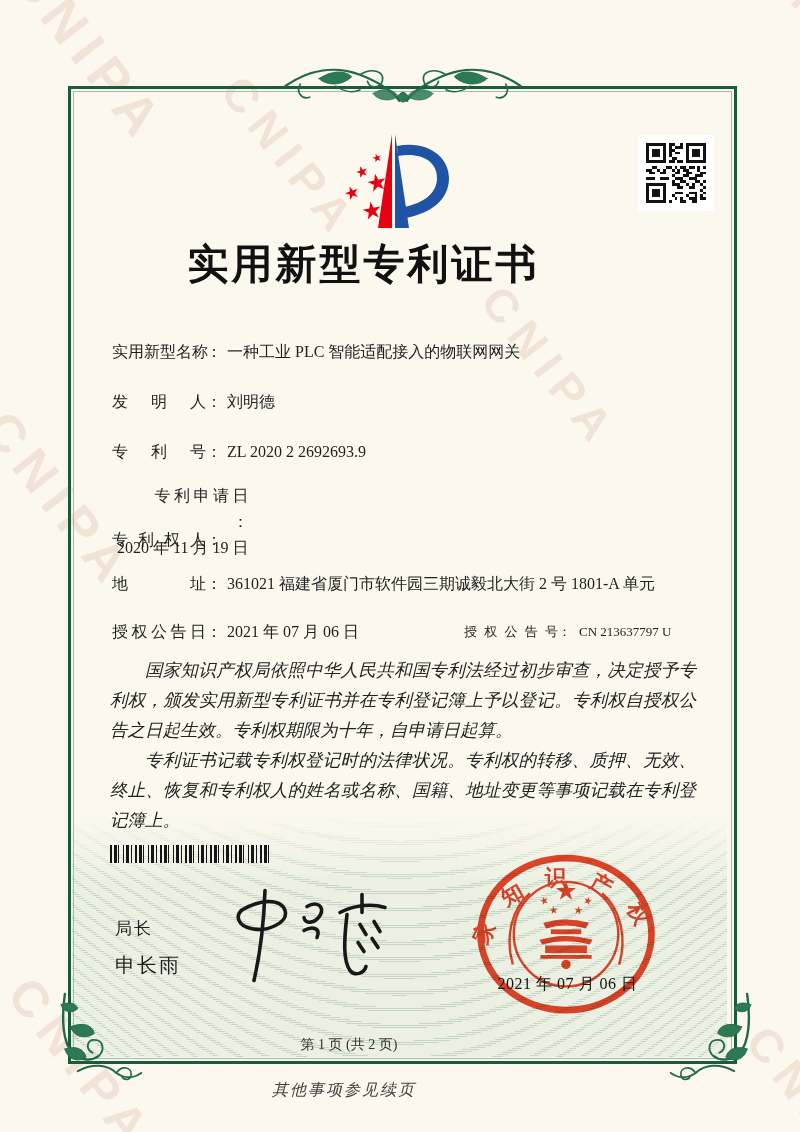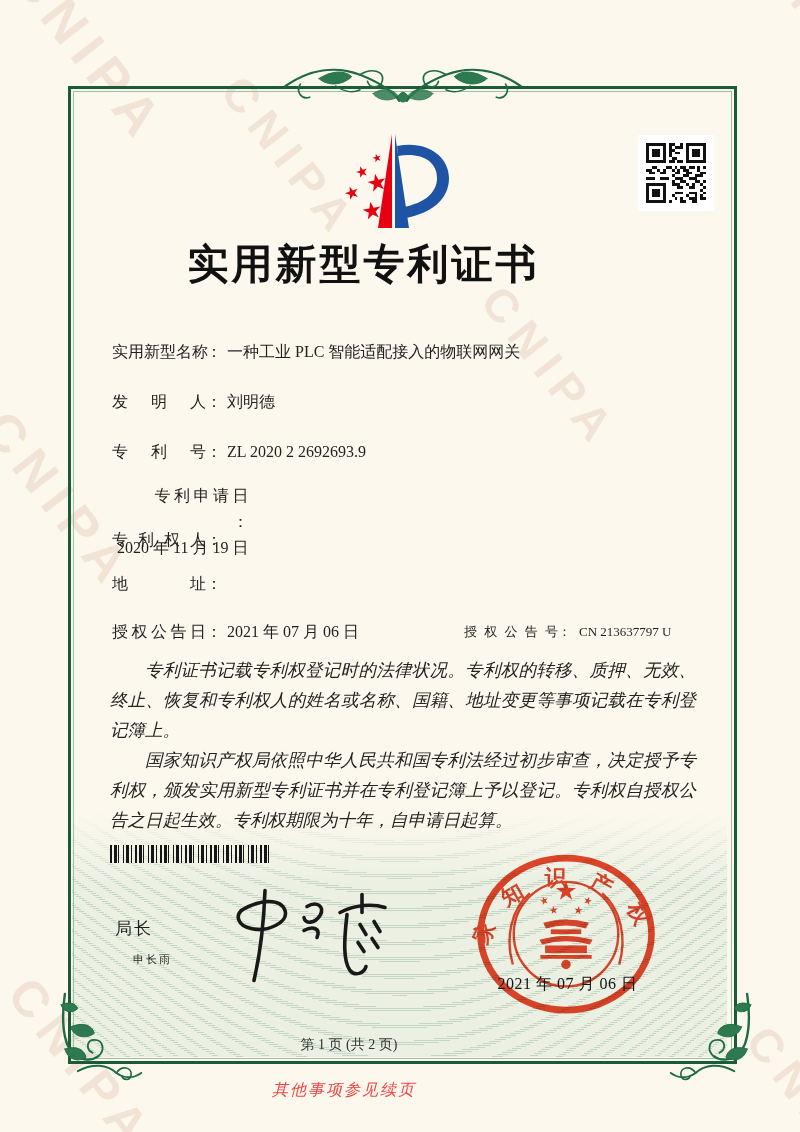--- a/index.html
+++ b/index.html
@@ -61,33 +61,33 @@
   
   .barcode{
     position:absolute; left:110px; top:845px; width:163px; height:18px;
     background:repeating-linear-gradient(90deg,
       #151515 0 1.5px, transparent 1.5px 3.5px,
       #151515 3.5px 6.5px, transparent 6.5px 8px,
       #151515 8px 9px, transparent 9px 12.5px);
   }
   
   .signer-title{position:absolute; left:115px; top:917px; font-size:17px; letter-spacing:2px;}
-  .signer-name{position:absolute; left:115px; top:952px; font-size:11px; letter-spacing:2px;margin-left:18px;}
+  .signer-name{position:absolute; left:115px; top:952px; font-size:20px; letter-spacing:2px;}
   .signature{position:absolute; left:205px; top:878px;}
   
   .seal{position:absolute; left:471px; top:850px; mix-blend-mode:multiply; opacity:0.93;}
   .seal-date{
     position:absolute; left:455px; top:974px; width:225px; text-align:center;
     font-size:16px; color:#131313; letter-spacing:0.5px; z-index:5;
   }
   
   .page-no{position:absolute; left:0; top:1036px; width:698px; text-align:center; font-size:14px; color:#333;}
   .cont-note{
     position:absolute; left:0; top:1080px; width:688px; text-align:center;
-    font-size:16px; font-style:italic; color:#ef4444; letter-spacing:2px;
+    font-size:16px; font-style:italic; color:#404040; letter-spacing:2px;
   }
   
   .orn{position:absolute; z-index:3;}
   svg{display:block;}
 </style>
 </head>
 <body>
 
 <div class="page">
 
@@ -317,35 +317,36 @@
       <span class="colon">：</span>
     <span class="value">2020 年 11 月 19 日</span>
   </div>
   <div class="row" style="top:527px;">
     <span class="flabel">专利权人</span>
       <span class="colon">：</span>
   </div>
   <div class="row" style="top:571px;">
     <span class="flabel">地址</span>
       <span class="colon">：</span>
+    <span class="value">361021 福建省厦门市软件园三期诚毅北大街 2 号 1801-A 单元</span>
   </div>
   <div class="row" style="top:619px; width:584px;">
     <span class="flabel">授权公告日</span>
       <span class="colon">：</span>
     <span class="value">2021 年 07 月 06 日</span>
     <span class="row2col">
       <span class="flabel">授权公告号</span>
         <span class="colon">：</span>
       <span class="value">CN 213637797 U</span>
     </span>
   </div>
 
   <div class="body-text">
+    <p>国家知识产权局依照中华人民共和国专利法经过初步审查，决定授予专利权，颁发实用新型专利证书并在专利登记簿上予以登记。专利权自授权公告之日起生效。专利权期限为十年，自申请日起算。</p>
     <p>专利证书记载专利权登记时的法律状况。专利权的转移、质押、无效、终止、恢复和专利权人的姓名或名称、国籍、地址变更等事项记载在专利登记簿上。</p>
-    <p>国家知识产权局依照中华人民共和国专利法经过初步审查，决定授予专利权，颁发实用新型专利证书并在专利登记簿上予以登记。专利权自授权公告之日起生效。专利权期限为十年，自申请日起算。</p>
   </div>
 
   <div class="barcode"></div>
 
   <div class="signer-title">局长</div>
   <div class="signer-name">申长雨</div>
   <div class="signature">
     <svg width="200" height="115" viewBox="0 0 200 110">
       <g stroke="#181818" stroke-width="3.6" fill="none" stroke-linecap="round" stroke-linejoin="round">
         <path d="M36 30 C56 18 76 18 80 30 C84 42 62 52 46 48 C32 45 30 34 38 29"></path>

